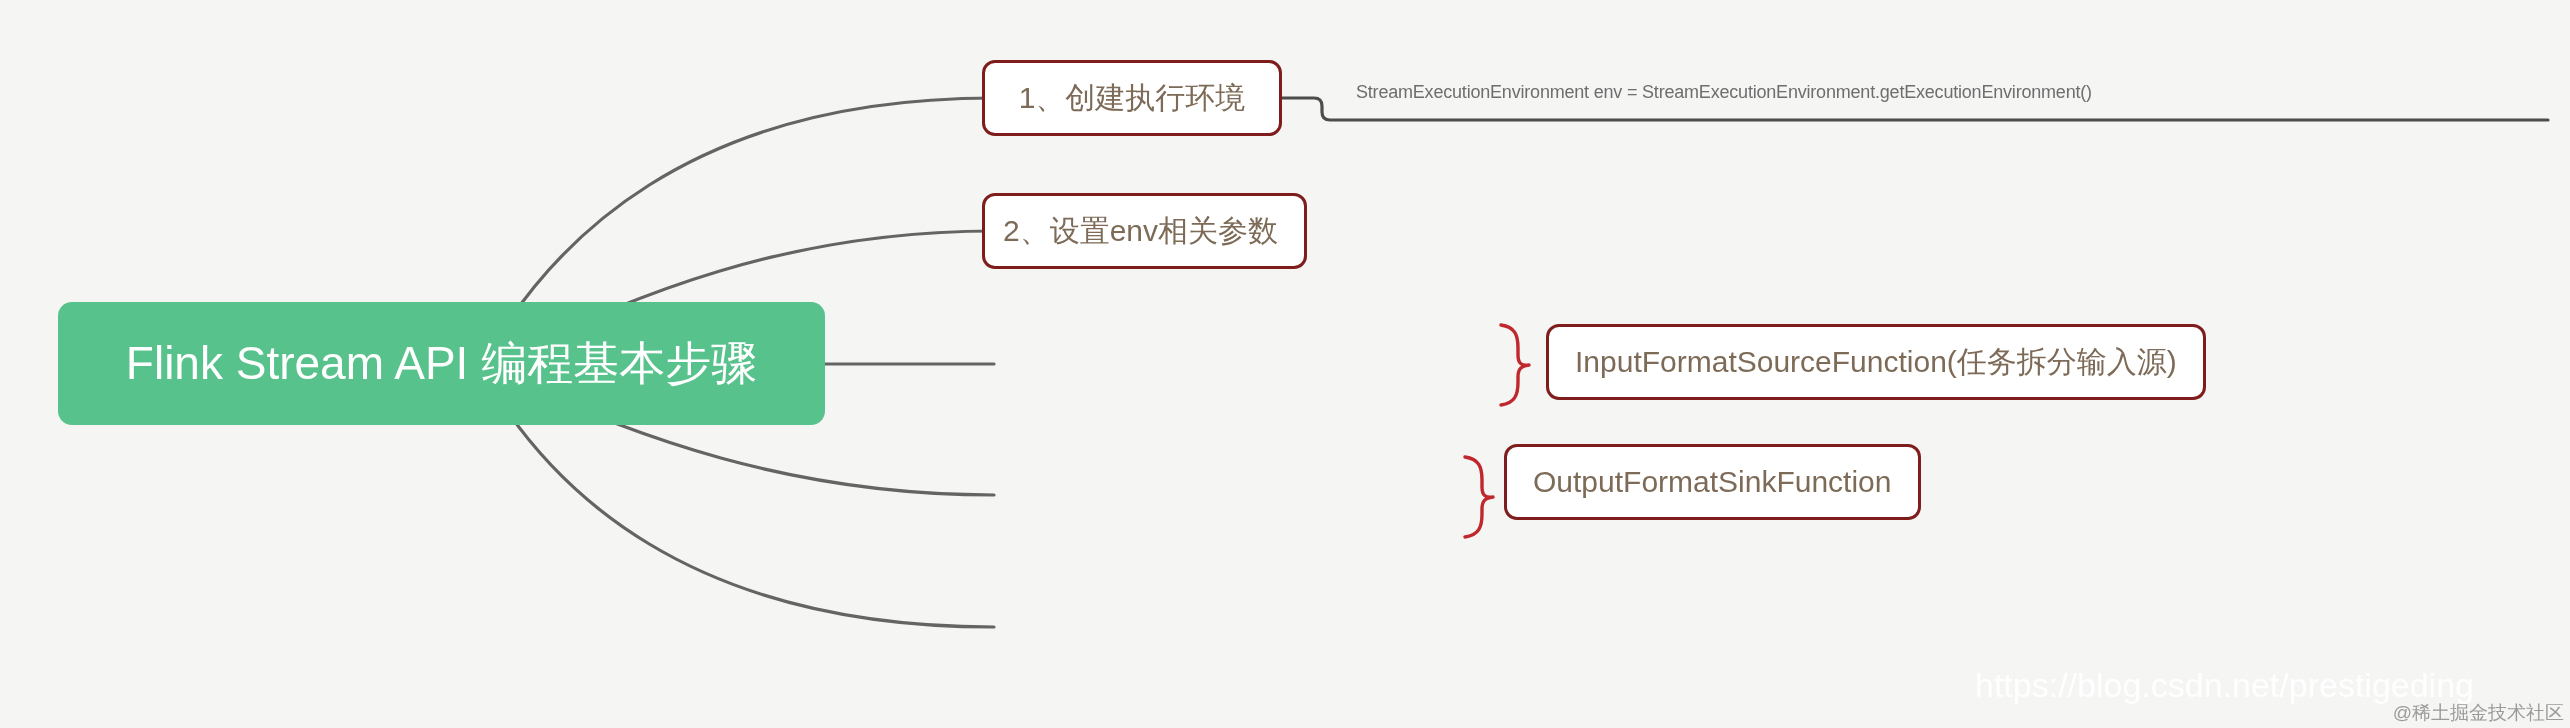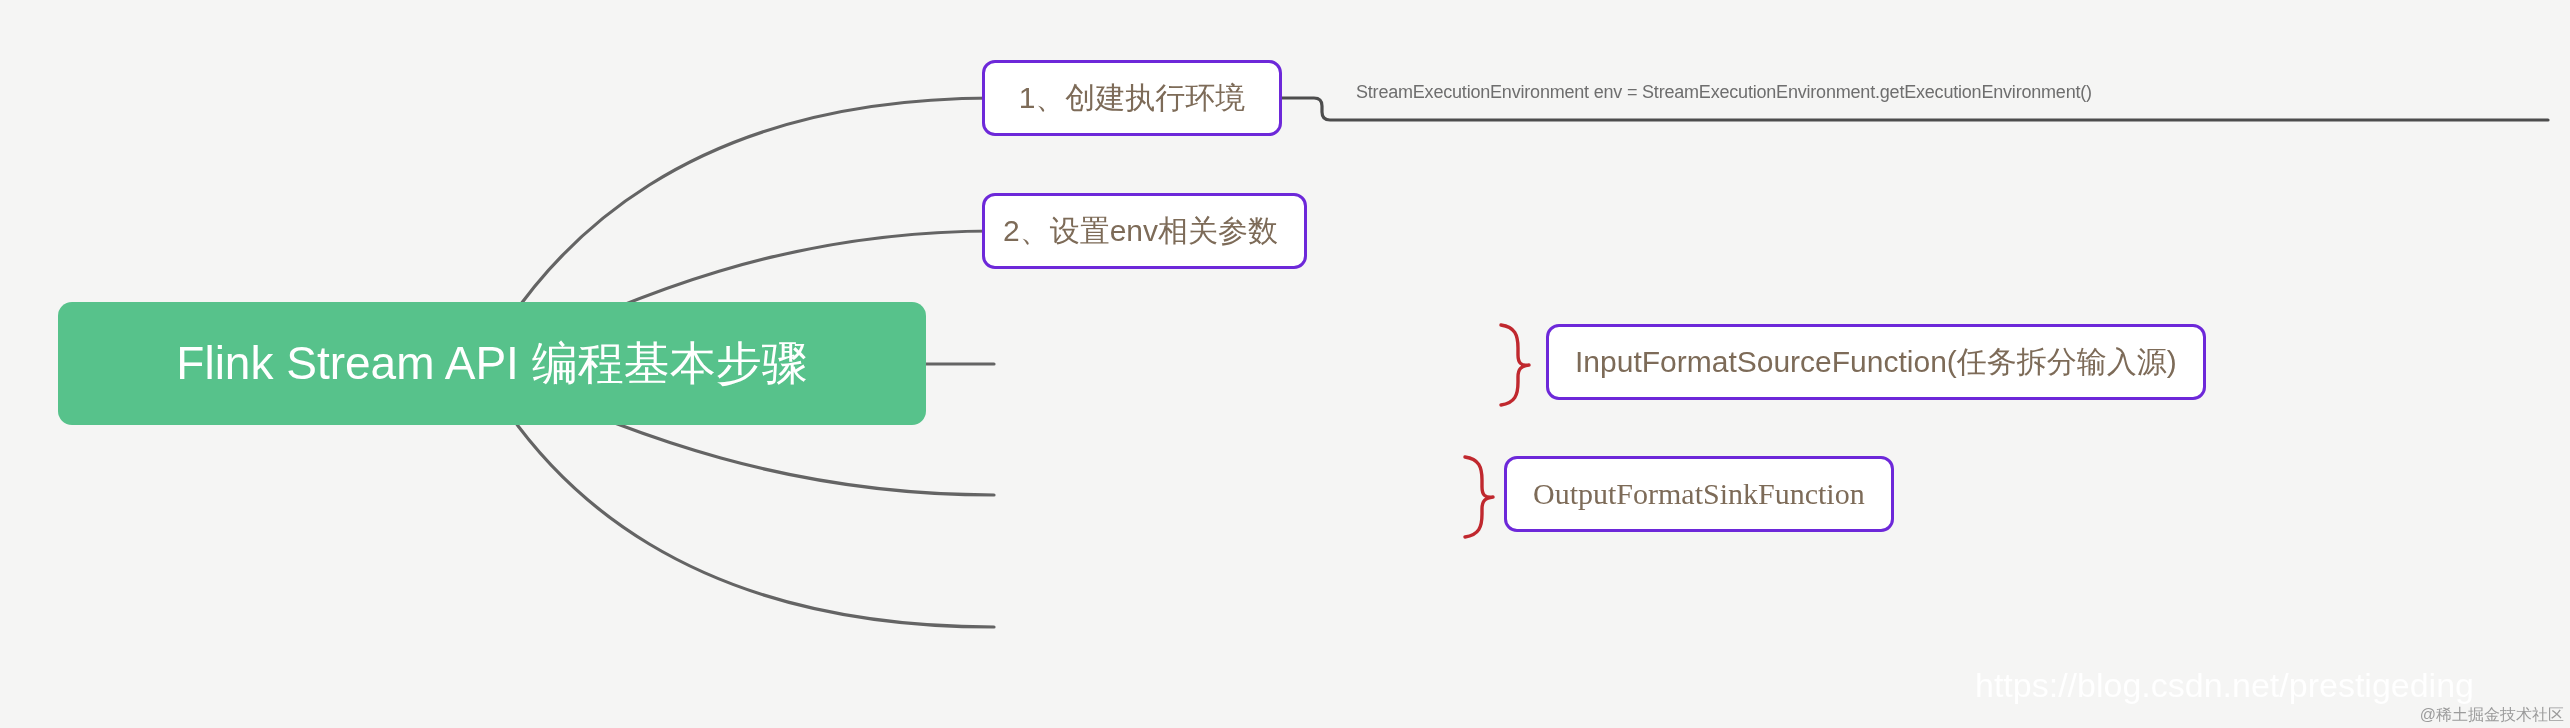--- a/index.html
+++ b/index.html
@@ -5,50 +5,50 @@
   html,body{margin:0;padding:0;background:#e9e9e9;}
   .canvas{
     position:relative;width:2570px;height:728px;overflow:hidden;
     background:#f5f5f4;
     font-family:"Liberation Sans","DejaVu Sans",sans-serif;
   }
   .edges{position:absolute;left:0;top:0;z-index:0;}
   .node{
     position:absolute;z-index:2;display:inline-flex;align-items:center;justify-content:center;
     height:76px;padding:0 26px;box-sizing:border-box;
-    background:#ffffff;border:3px solid #6d28d9;border-radius:13px;
+    background:#ffffff;border:3px solid #7f1d1d;border-radius:13px;
     font-size:30px;color:#7d6b58;white-space:nowrap;
   }
   .root{
-    position:absolute;z-index:2;left:58px;top:302px;width:868px;height:123px;
+    position:absolute;z-index:2;left:58px;top:302px;width:767px;height:123px;
     display:flex;align-items:center;justify-content:center;
     background:#57c28b;border-radius:14px;
     font-size:46px;color:#ffffff;white-space:nowrap;
   }
   .n1{left:982px;top:60px;width:300px;}
   .n2{left:982px;top:193px;padding-left:18px;}
   .n3{left:982px;top:325px;}
   .n4{left:982px;top:457px;}
   .n5{left:982px;top:589px;}
   .c3{left:1538px;top:324px;margin-left:8px;}
-  .c4{left:1504px;top:456px;font-family:Liberation Serif, serif;}
+  .c4{left:1504px;top:444px;}
   .brace{position:absolute;z-index:1;width:40px;height:88px;}
   .b3{left:1494px;top:321px;}
   .b4{left:1458px;top:453px;}
   .annotation{
     position:absolute;z-index:1;left:1356px;top:82px;
     font-size:18px;color:#6e6e6e;white-space:nowrap;letter-spacing:-0.2px;
   }
   .wm-url{
     position:absolute;z-index:3;left:1975px;top:666px;
     font-size:34px;color:rgba(255,255,255,0.93);white-space:nowrap;
   }
   .wm-badge{
     position:absolute;z-index:3;right:6px;bottom:2px;
-    font-size:16px;color:#9b9b9b;white-space:nowrap;margin-top:12px;
+    font-size:19px;color:#9b9b9b;white-space:nowrap;margin-top:12px;
   }
 </style>
 </head>
 <body>
 
 <div class="canvas">
 
   <svg class="edges" width="2570" height="728" viewBox="0 0 2570 728">
     <path d="M 480 368 C 550 240, 690 98, 994 98" fill="none" stroke-width="3.2" stroke-linecap="round" stroke="#646464"></path>
     <path d="M 480 368 C 590 320, 750 231, 994 231" fill="none" stroke-width="3.2" stroke-linecap="round" stroke="#646464"></path>

